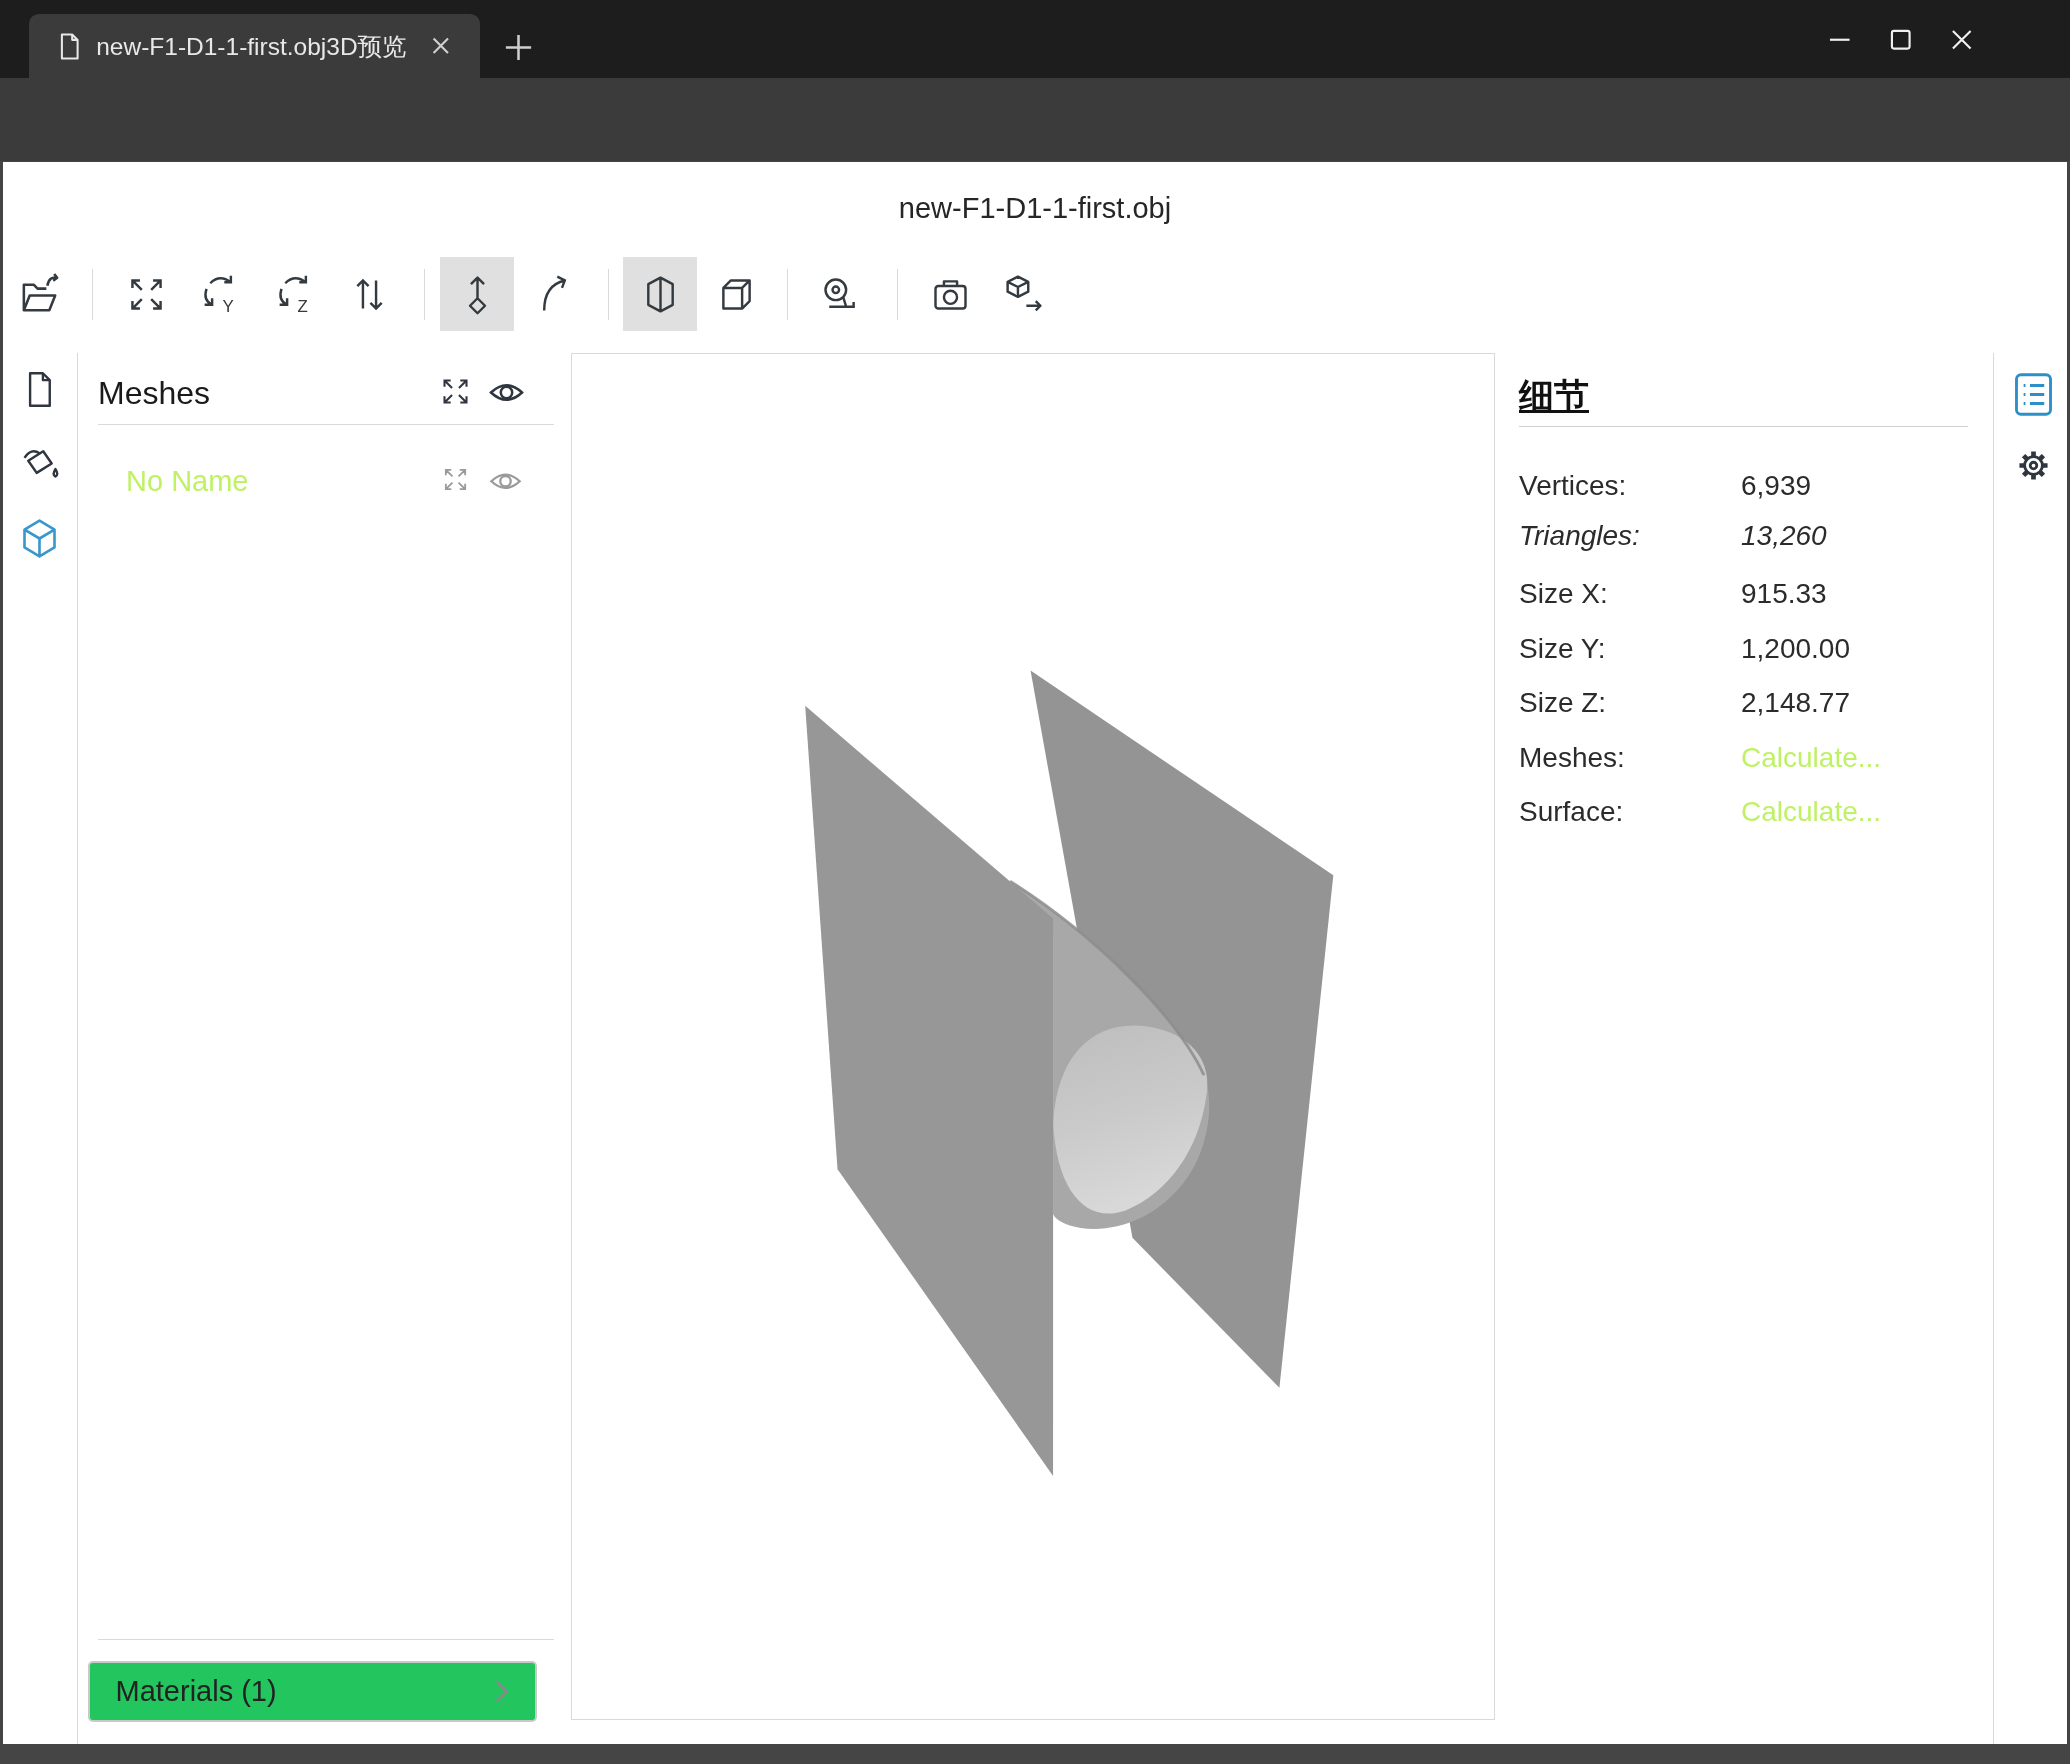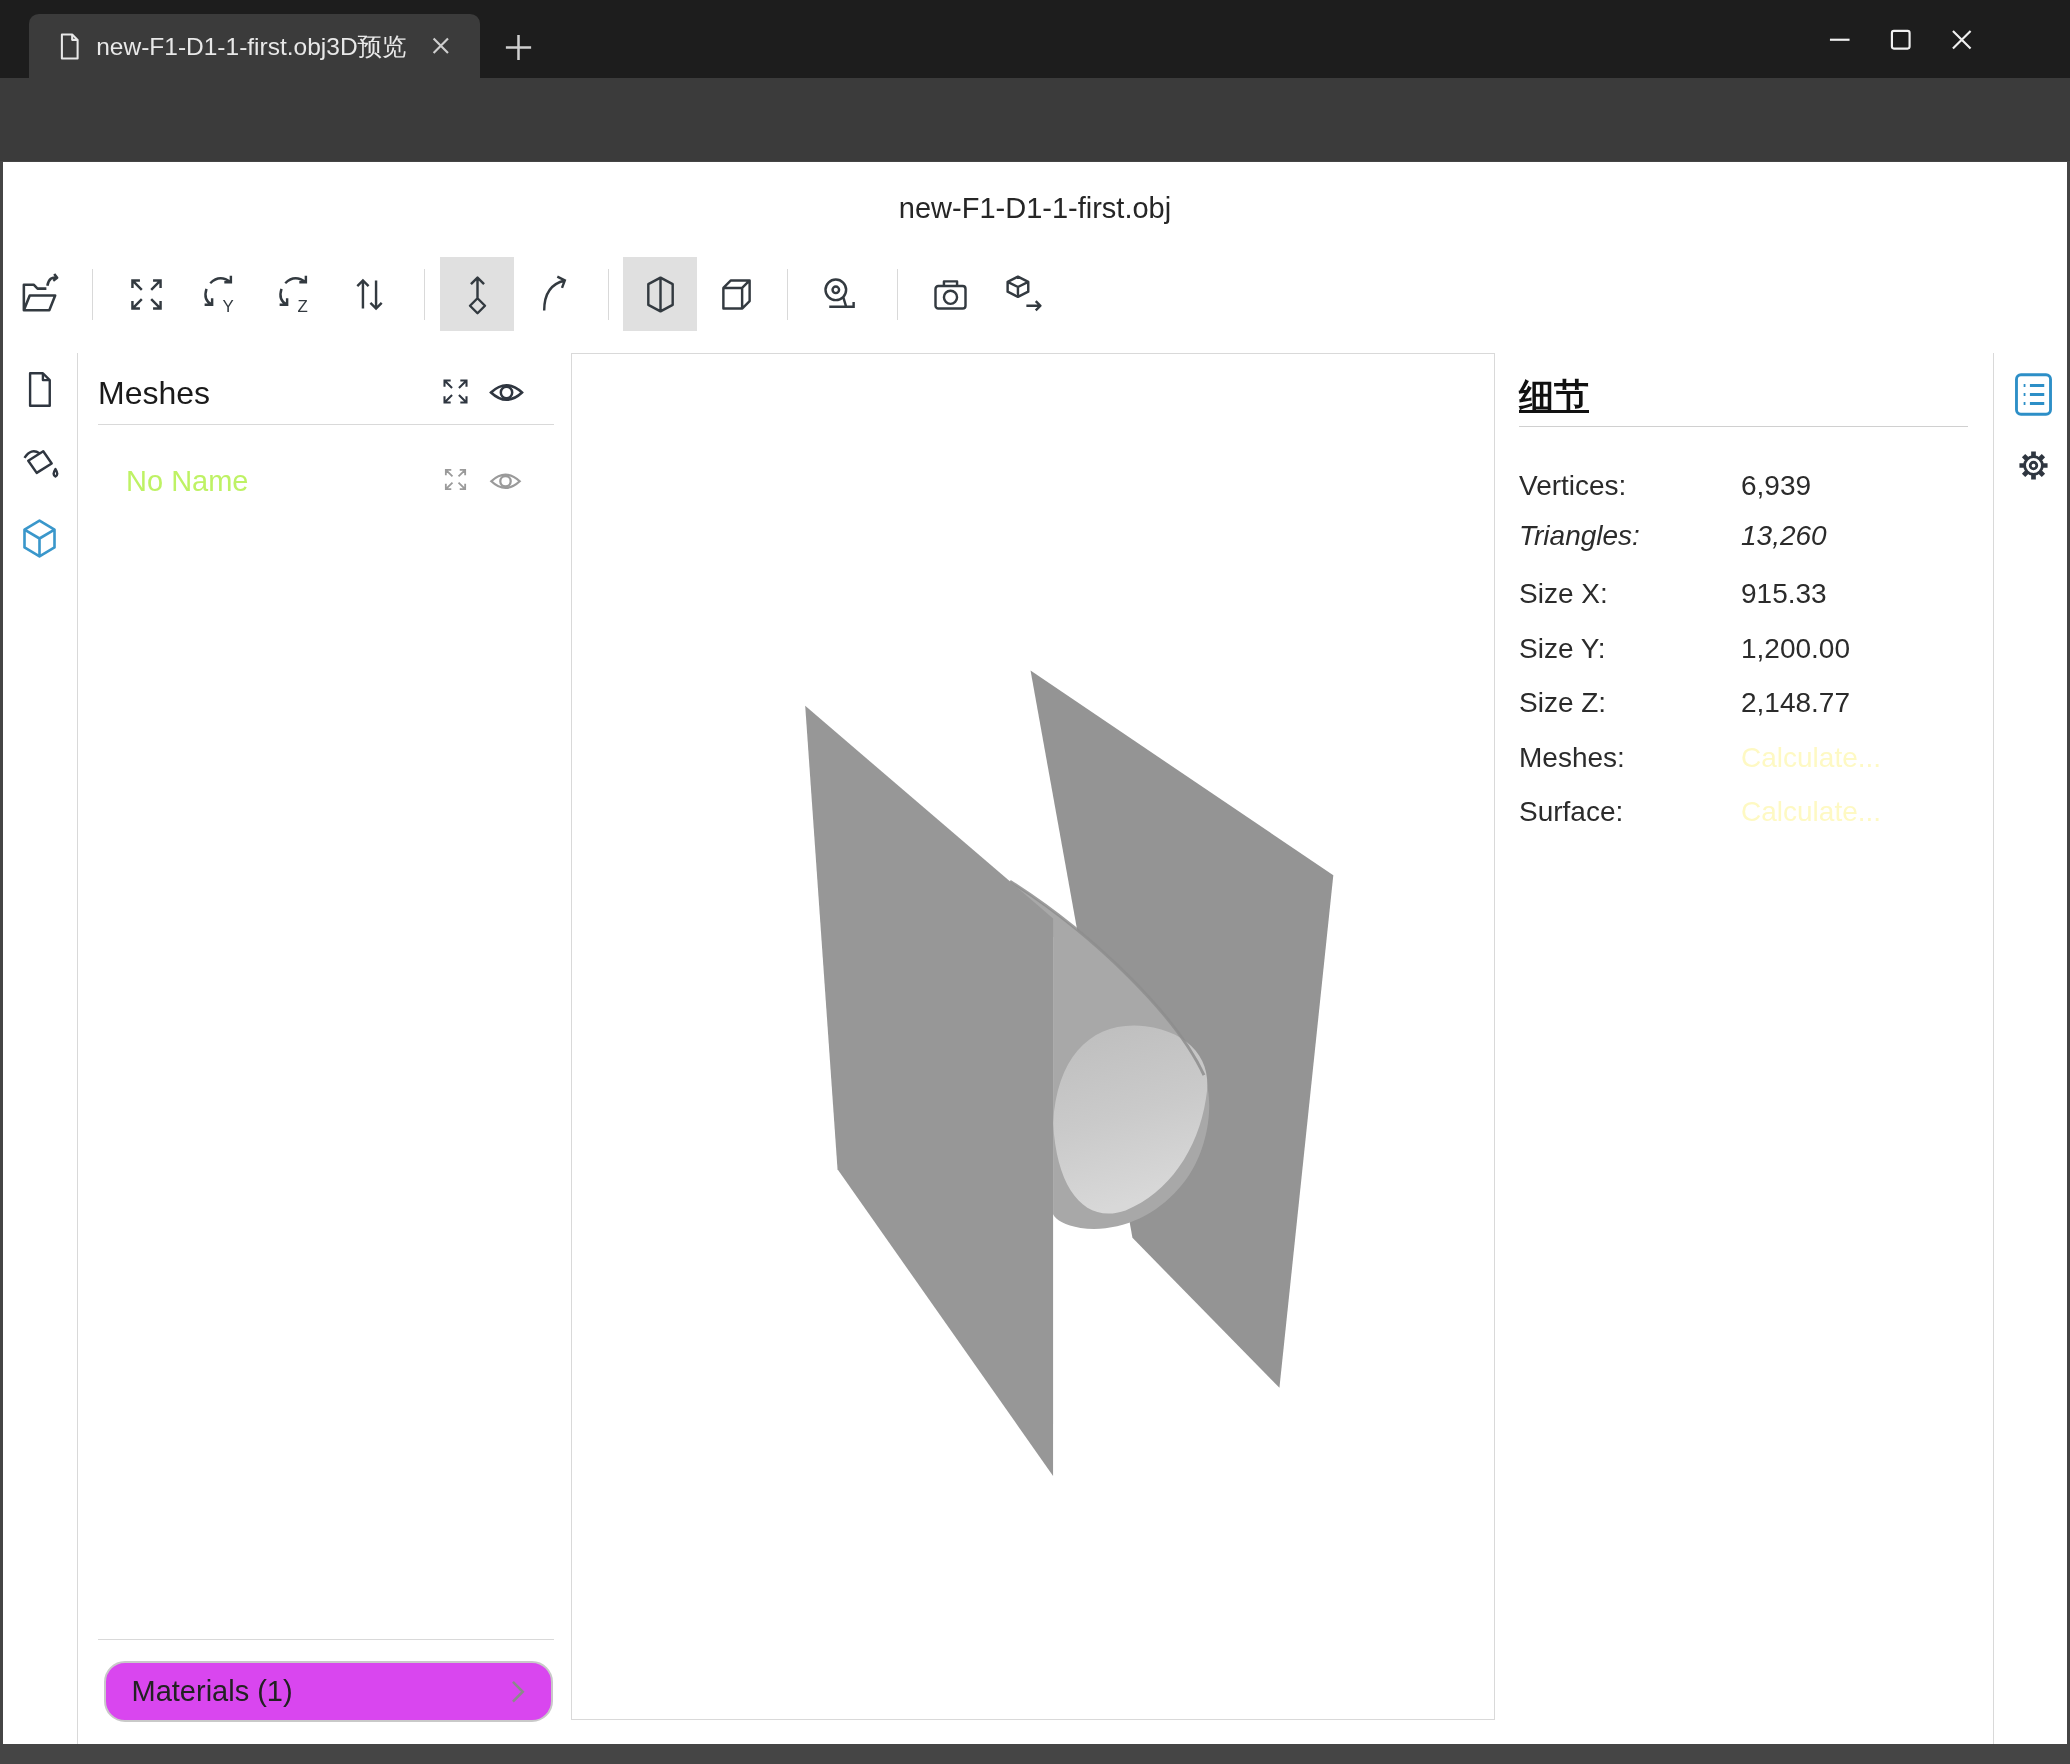--- a/index.html
+++ b/index.html
@@ -26,29 +26,29 @@
   .page{left:2.9px;top:162px;width:2064px;height:1582px;background:#ffffff;}
   .page-title{left:0;top:192px;width:2070px;text-align:center;font-size:29px;color:#262626;}
   .tbtn{top:257px;width:74px;height:74px;display:flex;align-items:center;justify-content:center;}
   .tbtn.sel{background:#e0e0e0;}
   .tb-div{top:269px;width:1px;height:51px;background:#d9d9d9;}
   .vline{width:1px;background:#d9d9d9;}
   .hline{height:1px;background:#d9d9d9;}
   .stab{left:13.7px;width:51px;height:51px;display:flex;align-items:center;justify-content:center;}
   .panel-h{font-size:32px;color:#1a1a1a;}
   .mesh-name{font-size:29px;color:#bef264;}
-  .mat-btn{left:104px;top:1661px;width:449px;height:61px;border:2px solid #c9c9c9;border-radius:21px;
-           box-sizing:border-box;display:flex;align-items:center;padding:0 25.5px;background:#d946ef;}
+  .mat-btn{left:88px;top:1661px;width:449px;height:61px;border:2px solid #c9c9c9;border-radius:5px;
+           box-sizing:border-box;display:flex;align-items:center;padding:0 25.5px;background:#22c55e;}
   .mat-label{font-size:29px;color:#222;flex:1;}
   .viewport{left:571px;top:353px;width:924px;height:1367px;border:1px solid #d9d9d9;box-sizing:border-box;background:#fff;}
   .det-title{font-size:35px;font-weight:bold;color:#111;}
   .det-row{height:31px;}
   .det-label{position:absolute;left:0;top:0;font-size:28px;color:#2b2b2b;}
   .det-value{position:absolute;left:222px;top:0;font-size:28px;color:#2b2b2b;}
-  .det-value.link{color:#fef9c3;}
+  .det-value.link{color:#bef264;}
   svg{display:block;}
 </style>
 </head>
 <body>
 
 <div class="abs titlebar">
   <div class="abs tab">
     <span>
       <svg width="25.5" height="29" viewBox="0 0 40 48" fill="none" stroke="#e8e8e8" stroke-width="3.4" stroke-linejoin="round">
           <path d="M7 4 H24 L33 13 V44 H7 Z M24 4 V13 H33"></path>

